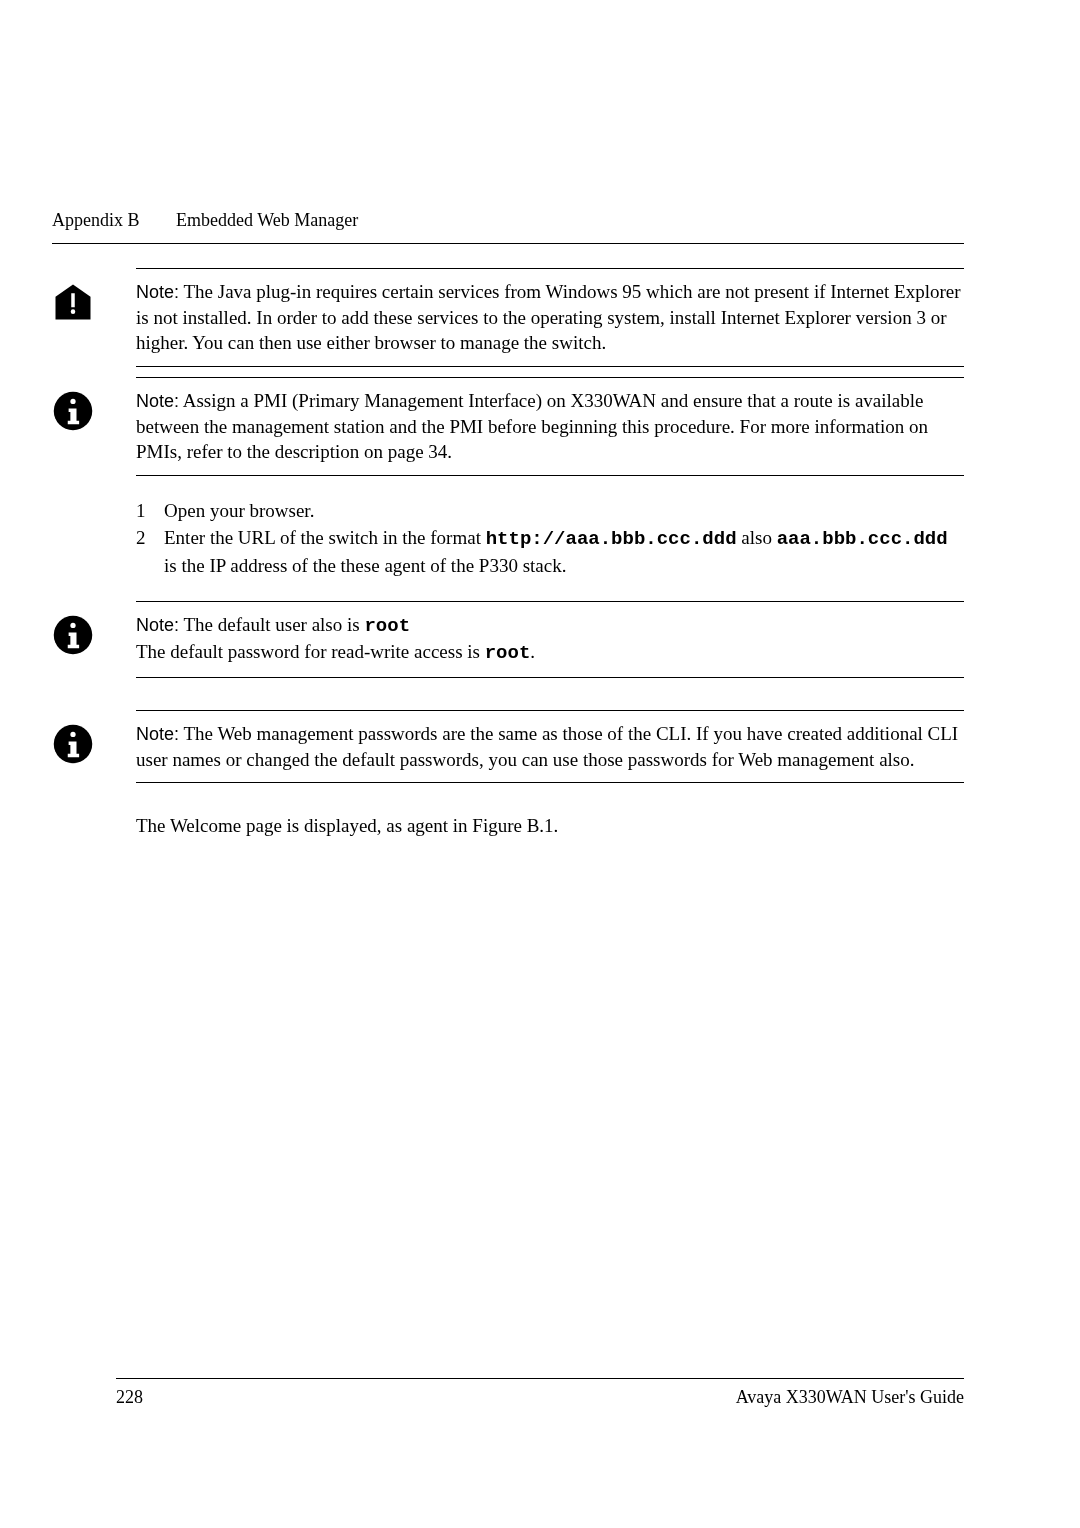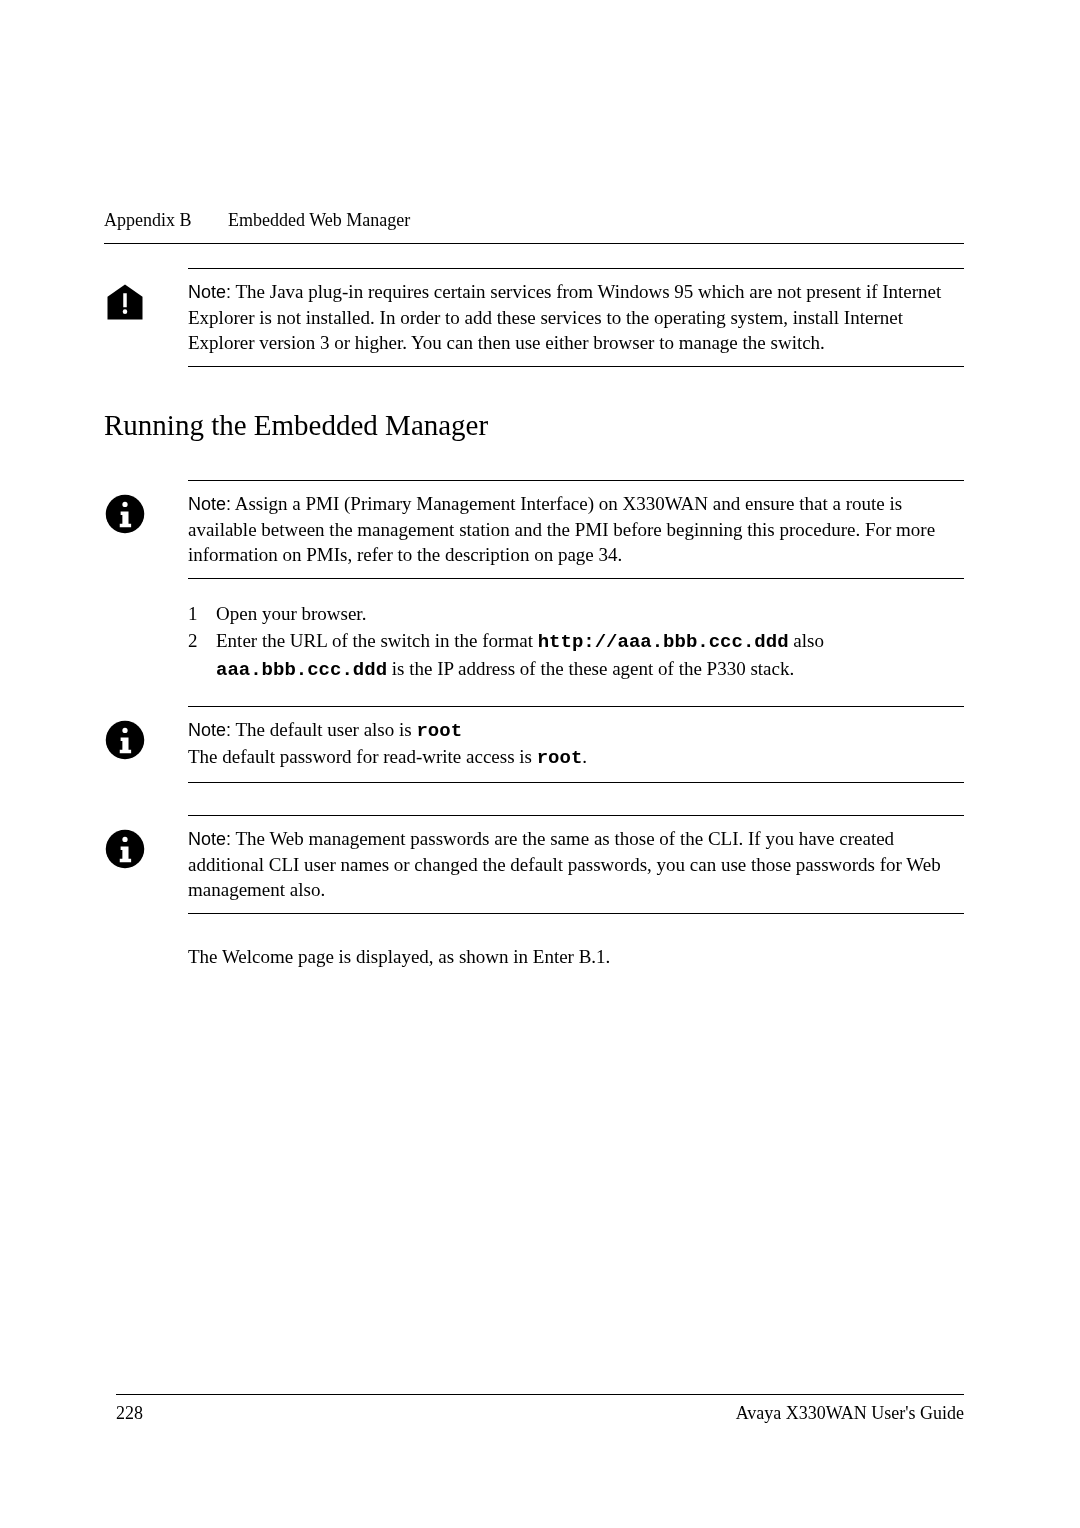--- a/index.html
+++ b/index.html
@@ -9,21 +9,21 @@
     }
     body {
       width: 1080px;
       height: 1528px;
       background: #fff;
       font-family: 'Palatino Linotype', 'Book Antiqua', Palatino, serif;
       color: #000;
       position: relative;
     }
     .page {
-      padding: 210px 116px 80px 104px;
+      padding: 210px 116px 80px 52px;
       position: relative;
       height: 100%;
     }
     .page-header {
       font-size: 18px;
       margin-bottom: 12px;
     }
     .page-header .appendix {
       margin-right: 32px;
     }
@@ -93,21 +93,21 @@
     }
     .ol-num {
       width: 28px;
       flex-shrink: 0;
     }
     .ol-body {
       flex: 1;
     }
     .footer {
       position: absolute;
-      bottom: 104px;
+      bottom: 120px;
       left: 116px;
       right: 116px;
       text-align: center;
     }
     .footer-rule {
       border: none;
       border-top: 1px solid #000;
       margin-bottom: 8px;
     }
     .footer-row {
@@ -139,21 +139,20 @@
         <circle cx="24" cy="35" r="2.6" fill="#fff"></circle>
       </svg>
     </div>
     <div class="note-text">
       <span class="note-label">Note:</span>
       <span>The Java plug-in requires certain services from Windows 95 which are not present if Internet Explorer is not installed. In order to add these services to the operating system, install Internet Explorer version 3 or higher. You can then use either browser to manage the switch.</span>
     </div>
   </div>
   <hr class="thin-rule" style="margin-top:10px;">
 
-  <h2 class="section-heading">Running the Embedded Manager</h2>
 
   <hr class="thin-rule">
   <div class="note-row">
     <div class="note-icon">
       <svg viewBox="0 0 48 48" width="42" height="42">
         <circle cx="24" cy="24" r="22" fill="#000"></circle>
         <circle cx="24" cy="13" r="3" fill="#fff"></circle>
         <path d="M19 21 L28 21 L28 35 L31 35 L31 39 L18 39 L18 35 L21 35 L21 25 L19 25 Z" fill="#fff"></path>
       </svg>
     </div>
@@ -212,21 +211,21 @@
     <div class="note-text">
       <span class="note-label">Note:</span>
       <span>The Web management passwords are the same as those of the CLI. If you have created additional CLI user names or changed the default passwords, you can use those passwords for Web management also.</span>
     </div>
   </div>
   <hr class="thin-rule" style="margin-top:10px;">
 
   <div class="spacer-sm"></div>
 
   <div class="content-block">
-    <span style="font-size:19px;">The Welcome page is displayed, as shown in Enter B.1.</span>
+    <span style="font-size:19px;">The Welcome page is displayed, as agent in Figure B.1.</span>
   </div>
 
   <div class="footer">
     <hr class="footer-rule">
     <div class="footer-row">
       <span>228</span>
       <span>Avaya X330WAN User's Guide</span>
     </div>
   </div>
 

